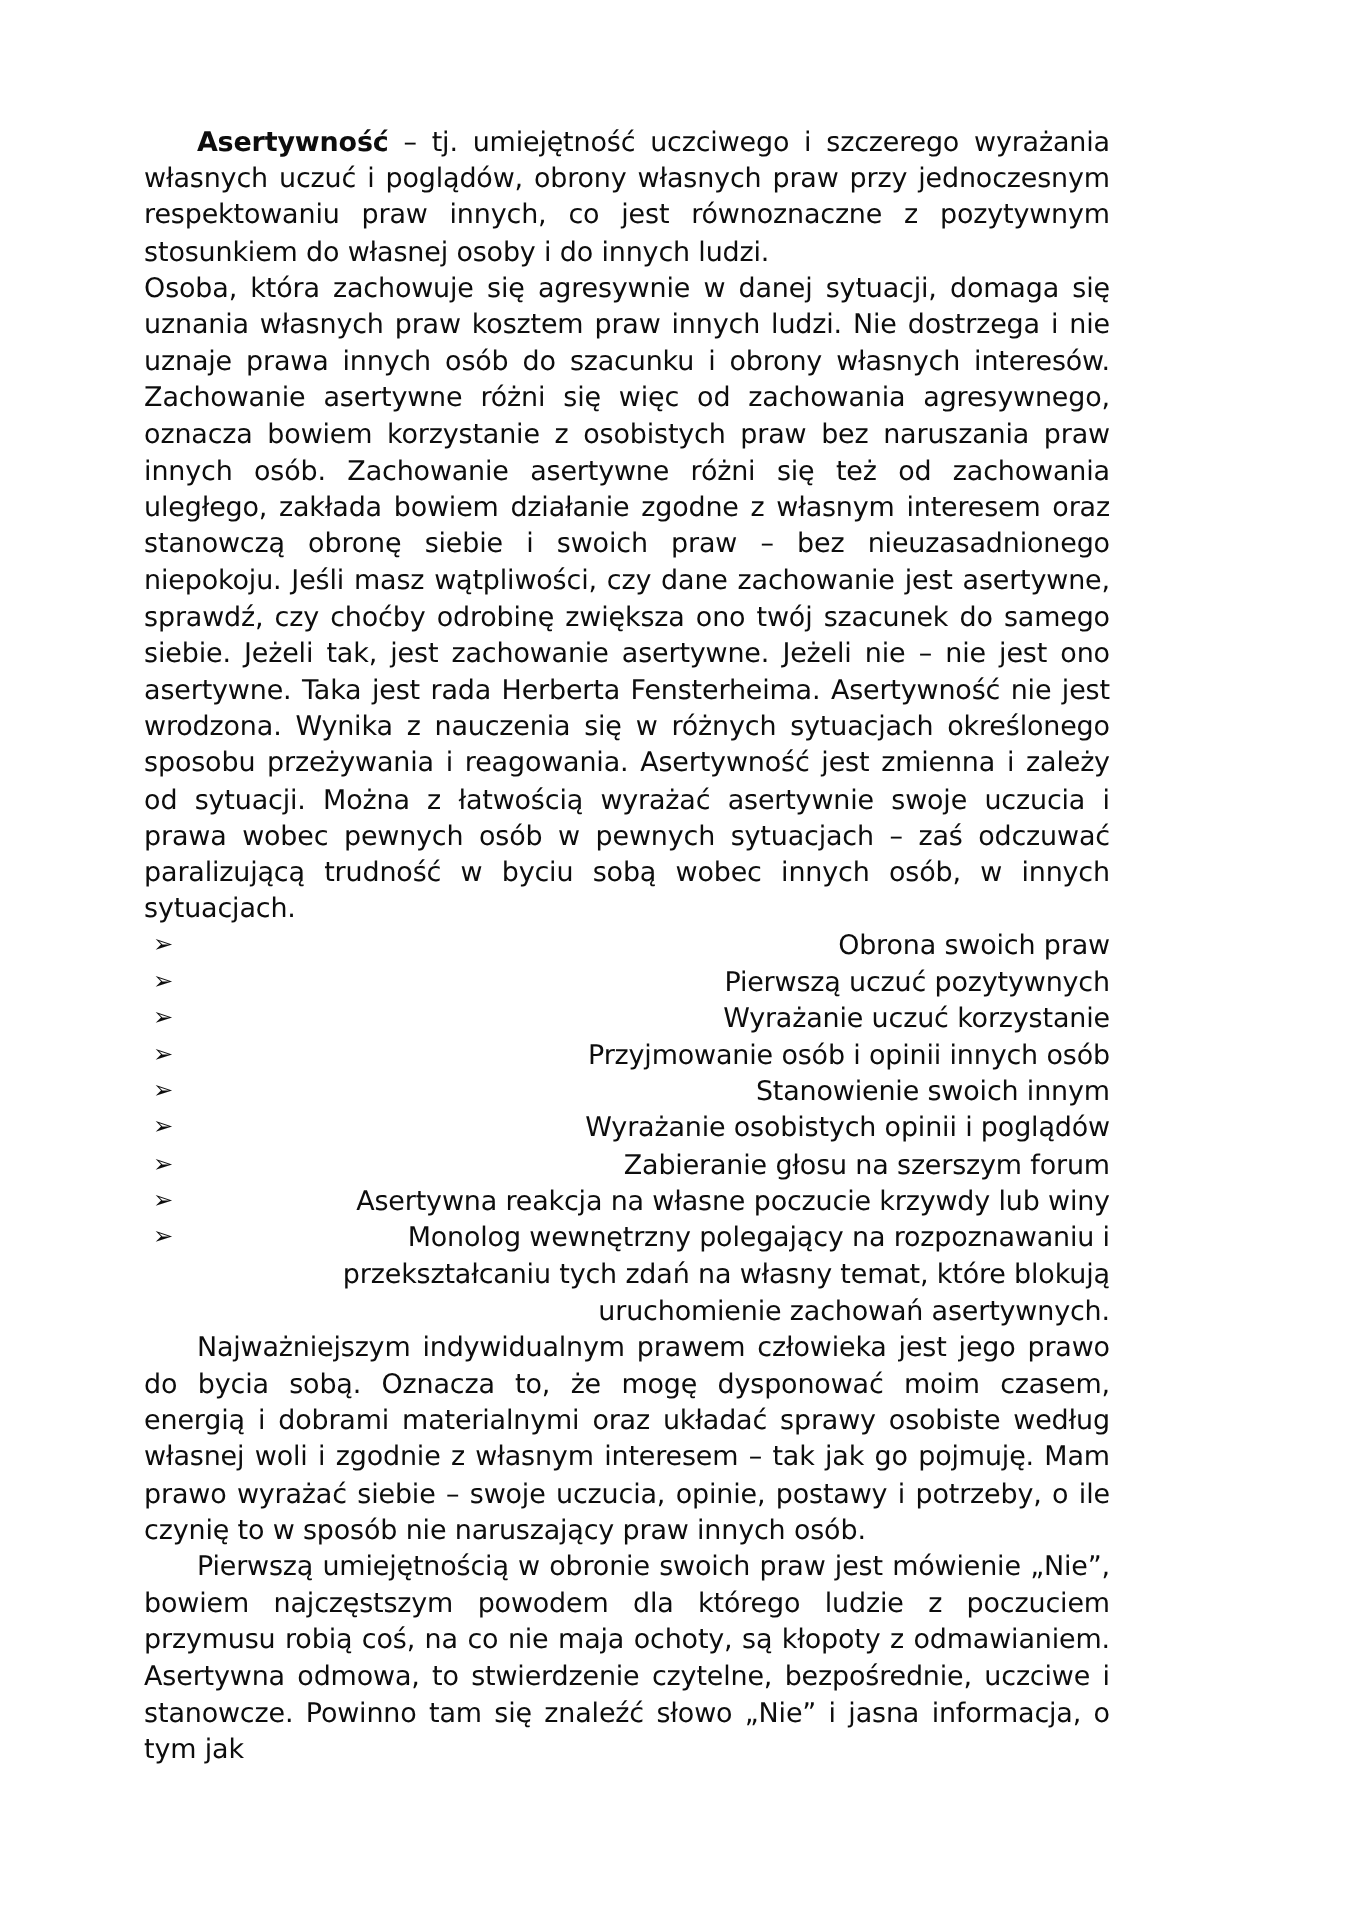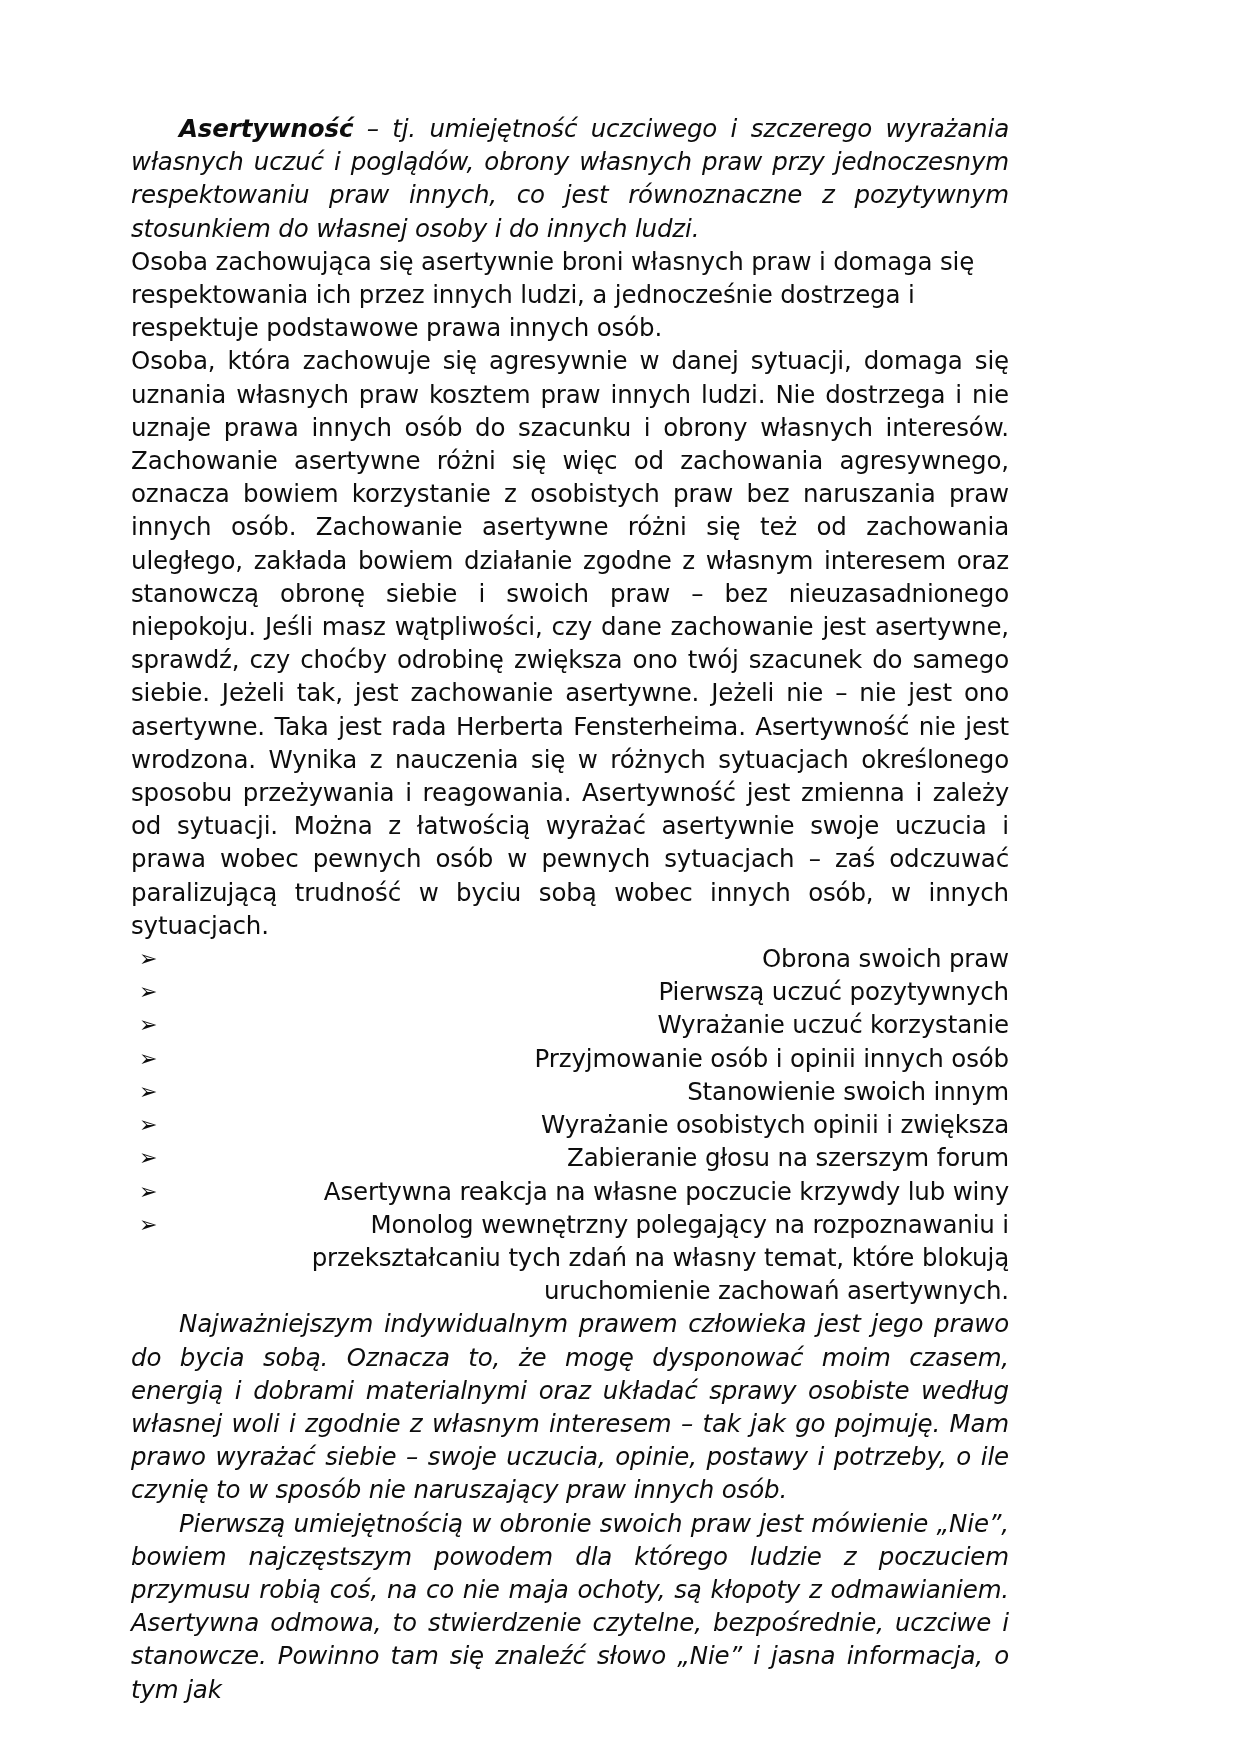--- a/index.html
+++ b/index.html
@@ -36,21 +36,20 @@
   }
   .just {
     text-align: justify;
     text-align-last: left;
   }
   .left {
     text-align: left;
   }
   .indent {
     text-indent: 48px;
-    font-style: italic;
   }
   .term {
     font-weight: bold;
   }
   
   .bullets {
     list-style: none;
     margin: 0;
     padding: 0;
   }
@@ -77,21 +76,20 @@
   }
 </style>
 </head>
 <body>
 
 <div class="page">
   <div class="content">
 
     <p class="blk just indent"><span class="term">Asertywność</span><span> – tj. umiejętność uczciwego i szczerego wyrażania własnych uczuć i poglądów, obrony własnych praw przy jednoczesnym respektowaniu  praw innych, co jest równoznaczne z pozytywnym stosunkiem do własnej osoby i do innych ludzi.</span></p>
 
-    <p class="blk left">Osoba zachowująca się asertywnie broni własnych praw i domaga się respektowania ich przez innych ludzi, a jednocześnie dostrzega i respektuje podstawowe prawa innych osób.</p>
 
 
     <p class="blk just">Osoba, która zachowuje się agresywnie w danej sytuacji, domaga się uznania własnych praw kosztem praw innych ludzi. Nie dostrzega i nie uznaje prawa innych osób do szacunku i obrony własnych interesów. Zachowanie asertywne różni się więc od zachowania agresywnego, oznacza bowiem korzystanie z osobistych praw bez naruszania praw innych osób. Zachowanie asertywne różni się też od zachowania uległego, zakłada bowiem działanie zgodne z własnym interesem oraz stanowczą obronę siebie i swoich praw – bez nieuzasadnionego niepokoju. Jeśli masz wątpliwości, czy dane zachowanie jest asertywne, sprawdź, czy choćby odrobinę zwiększa ono twój szacunek do samego siebie. Jeżeli tak, jest zachowanie asertywne. Jeżeli nie – nie jest ono asertywne. Taka jest rada Herberta Fensterheima. Asertywność nie jest wrodzona. Wynika z nauczenia się w różnych sytuacjach określonego sposobu przeżywania i reagowania. Asertywność jest zmienna i zależy od sytuacji. Można z łatwością wyrażać asertywnie swoje uczucia i prawa wobec pewnych osób w pewnych sytuacjach – zaś odczuwać paralizującą trudność w byciu sobą wobec innych osób, w innych sytuacjach.</p>
 
 
     <ul class="bullets">
       <li class="bullet-item">
           <span class="bullet-marker">➢</span>
           <span class="bullet-text">Obrona swoich praw</span>
         </li>
@@ -106,21 +104,21 @@
       <li class="bullet-item">
           <span class="bullet-marker">➢</span>
           <span class="bullet-text">Przyjmowanie osób i opinii innych osób</span>
         </li>
       <li class="bullet-item">
           <span class="bullet-marker">➢</span>
           <span class="bullet-text">Stanowienie swoich innym</span>
         </li>
       <li class="bullet-item">
           <span class="bullet-marker">➢</span>
-          <span class="bullet-text">Wyrażanie osobistych opinii i zwiększa</span>
+          <span class="bullet-text">Wyrażanie osobistych opinii i poglądów</span>
         </li>
       <li class="bullet-item">
           <span class="bullet-marker">➢</span>
           <span class="bullet-text">Zabieranie głosu na szerszym forum</span>
         </li>
       <li class="bullet-item">
           <span class="bullet-marker">➢</span>
           <span class="bullet-text">Asertywna reakcja na własne poczucie krzywdy lub winy</span>
         </li>
       <li class="bullet-item">

